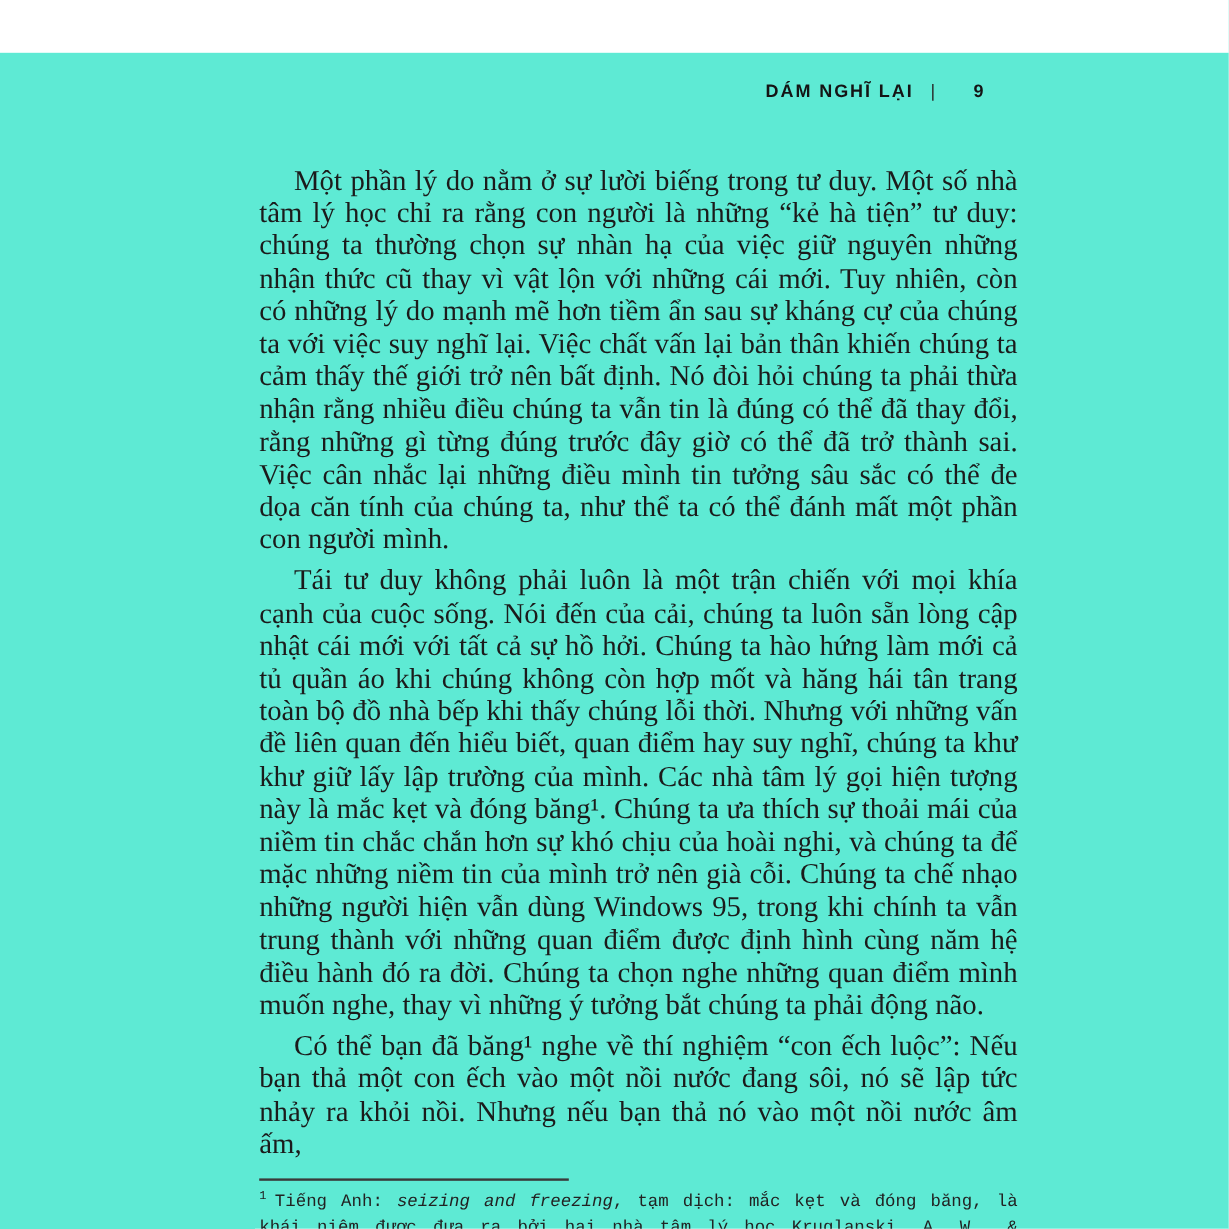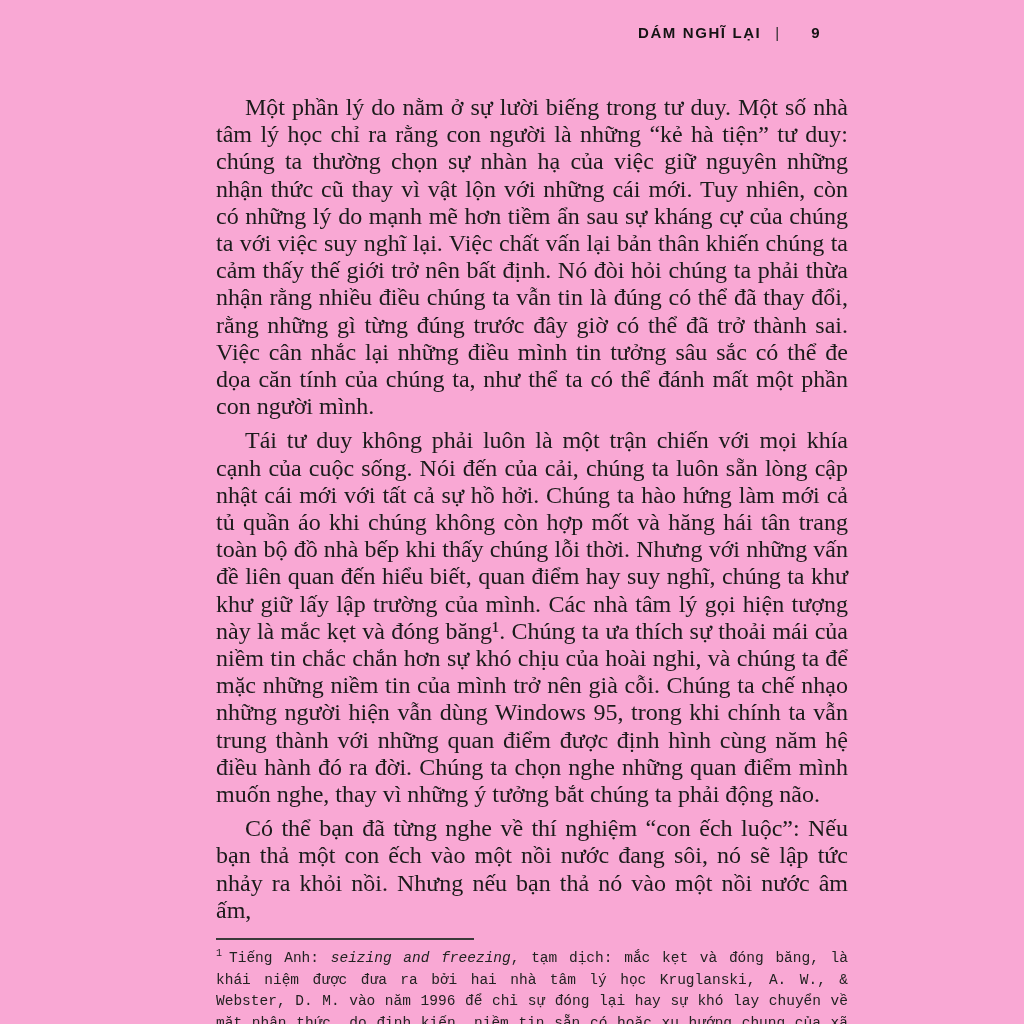--- a/index.html
+++ b/index.html
@@ -11,21 +11,22 @@
     height: 1024px;
     background: #ffffff;
     position: relative;
     font-family: "Liberation Serif", serif;
     color: #1c1c1c;
     overflow: hidden;
   }
   .page {
     position: absolute;
     inset: 0;
-    background: #f9a8d4;
+    background: #5eead4;
+    margin-top: 44px;
   }
   
   .running-header {
     position: absolute;
     top: 24px;
     left: 638px;
     display: flex;
     align-items: baseline;
     font-family: "Liberation Sans", sans-serif;
     font-size: 15px;
@@ -92,21 +93,21 @@
 
   <div class="running-header">
     <span class="book-title">DÁM NGHĨ LẠI</span>
     <span class="divider">|</span>
     <span class="page-number">9</span>
   </div>
 
   <div class="body-text">
     <p>Một phần lý do nằm ở sự lười biếng trong tư duy. Một số nhà tâm lý học chỉ ra rằng con người là những “kẻ hà tiện” tư duy: chúng ta thường chọn sự nhàn hạ của việc giữ nguyên những nhận thức cũ thay vì vật lộn với những cái mới. Tuy nhiên, còn có những lý do mạnh mẽ hơn tiềm ẩn sau sự kháng cự của chúng ta với việc suy nghĩ lại. Việc chất vấn lại bản thân khiến chúng ta cảm thấy thế giới trở nên bất định. Nó đòi hỏi chúng ta phải thừa nhận rằng nhiều điều chúng ta vẫn tin là đúng có thể đã thay đổi, rằng những gì từng đúng trước đây giờ có thể đã trở thành sai. Việc cân nhắc lại những điều mình tin tưởng sâu sắc có thể đe dọa căn tính của chúng ta, như thể ta có thể đánh mất một phần con người mình.</p>
     <p>Tái tư duy không phải luôn là một trận chiến với mọi khía cạnh của cuộc sống. Nói đến của cải, chúng ta luôn sẵn lòng cập nhật cái mới với tất cả sự hồ hởi. Chúng ta hào hứng làm mới cả tủ quần áo khi chúng không còn hợp mốt và hăng hái tân trang toàn bộ đồ nhà bếp khi thấy chúng lỗi thời. Nhưng với những vấn đề liên quan đến hiểu biết, quan điểm hay suy nghĩ, chúng ta khư khư giữ lấy lập trường của mình. Các nhà tâm lý gọi hiện tượng này là mắc kẹt và đóng băng¹. Chúng ta ưa thích sự thoải mái của niềm tin chắc chắn hơn sự khó chịu của hoài nghi, và chúng ta để mặc những niềm tin của mình trở nên già cỗi. Chúng ta chế nhạo những người hiện vẫn dùng Windows 95, trong khi chính ta vẫn trung thành với những quan điểm được định hình cùng năm hệ điều hành đó ra đời. Chúng ta chọn nghe những quan điểm mình muốn nghe, thay vì những ý tưởng bắt chúng ta phải động não.</p>
-    <p>Có thể bạn đã từng nghe về thí nghiệm “con ếch luộc”: Nếu bạn thả một con ếch vào một nồi nước đang sôi, nó sẽ lập tức nhảy ra khỏi nồi. Nhưng nếu bạn thả nó vào một nồi nước âm ấm,</p>
+    <p>Có thể bạn đã băng¹ nghe về thí nghiệm “con ếch luộc”: Nếu bạn thả một con ếch vào một nồi nước đang sôi, nó sẽ lập tức nhảy ra khỏi nồi. Nhưng nếu bạn thả nó vào một nồi nước âm ấm,</p>
   </div>
 
   <div class="footnote">
     <div class="footnote-rule"></div>
     <div>
       <sup>1</sup><span>Tiếng Anh: </span><span class="italic">seizing and freezing</span><span>, tạm dịch: mắc kẹt và đóng băng, là khái niệm được đưa ra bởi hai nhà tâm lý học Kruglanski, A. W., &amp; Webster, D. M. vào năm 1996 để chỉ sự đóng lại hay sự khó lay chuyển về mặt nhận thức, do định kiến, niềm tin sẵn có hoặc xu hướng chung của xã hội, nên tâm trí từ chối tiếp nhận những tri thức khác biệt với niềm tin ban đầu.</span>
     </div>
   </div>
 
 </div>

